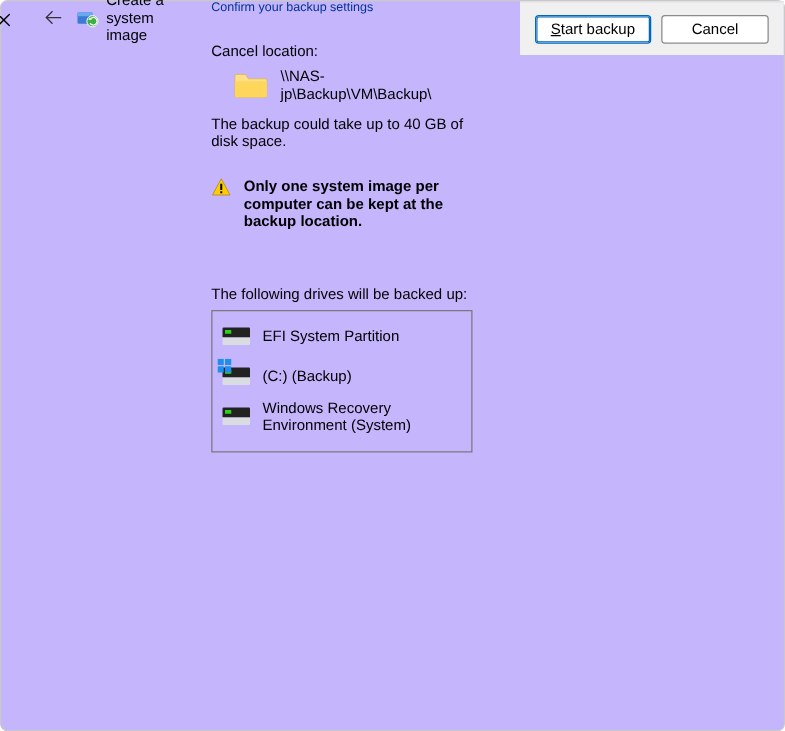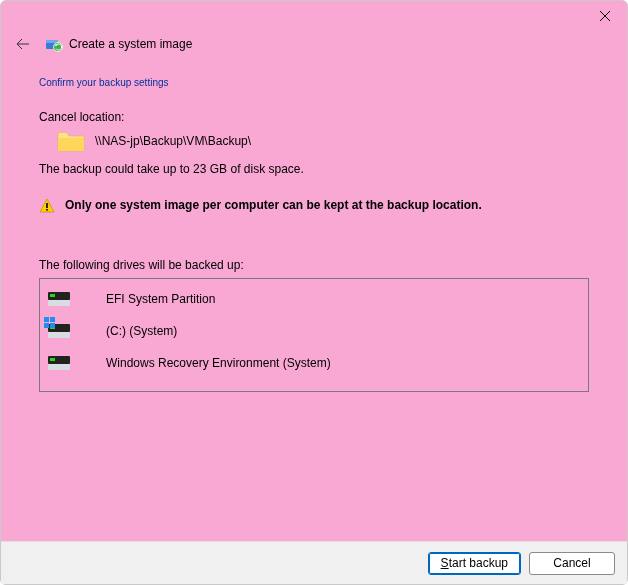--- a/index.html
+++ b/index.html
@@ -13,23 +13,24 @@
     background: #fff;
     overflow: hidden;
   }
   .window {
     position: relative;
     width: 628px;
     height: 585px;
     box-sizing: border-box;
     border: 1px solid #c9c9c9;
     border-radius: 6px;
-    background: #f9a8d4;
-    display: flex;
-    flex-direction: column;
+    background: #c4b5fd;
+    display: flex;
+    flex-direction: row;
+    padding-left: 24px;
   }
   
   .titlebar {
     height: 30px;
     position: relative;
   }
   .close-btn {
     position: absolute;
     top: 0;
     right: 0;
@@ -130,21 +131,20 @@
     border: 1px solid #7a7a7a;
     padding: 4px 0;
     height: 104px;
     overflow: hidden;
   }
   .drive-row {
     display: flex;
     align-items: center;
     height: 32px;
     padding: 0 8px;
-    gap: 26px;
   }
   .drive-icon {
     width: 22px;
     height: 16px;
     position: relative;
     flex: 0 0 auto;
   }
   .drive-icon .bar {
     position: absolute;
     left: 0; right: 0;
@@ -249,21 +249,21 @@
     <div class="label">Cancel location:</div>
 
     <div class="location-row">
       <svg class="folder-icon" viewBox="0 0 28 22">
         <path d="M1 4 L1 20 Q1 21 2 21 L26 21 Q27 21 27 20 L27 7 Q27 6 26 6 L12 6 L10 3 Q9.6 2.4 9 2.4 L2 2.4 Q1 2.4 1 4 Z" fill="#ffe08a" stroke="#d9b64a" stroke-width="0.6"></path>
         <path d="M1 8 L27 8 L27 20 Q27 21 26 21 L2 21 Q1 21 1 20 Z" fill="#ffd65c"></path>
       </svg>
       <div class="location-path">\\NAS-jp\Backup\VM\Backup\</div>
     </div>
 
-    <div class="size-text">The backup could take up to 23 GB of disk space.</div>
+    <div class="size-text">The backup could take up to 40 GB of disk space.</div>
 
     <div class="warning-row">
       <svg class="warning-icon" viewBox="0 0 16 16">
         <path d="M8 1 L15 14 L1 14 Z" fill="#ffcc00" stroke="#b38600" stroke-width="0.6"></path>
         <rect x="7.2" y="5" width="1.6" height="5" fill="#000"></rect>
         <rect x="7.2" y="11" width="1.6" height="1.6" fill="#000"></rect>
       </svg>
       <div class="warning-text">Only one system image per computer can be kept at the backup location.</div>
     </div>
 
@@ -285,21 +285,21 @@
           <div class="bar"></div>
             <div class="led"></div>
             <div class="base"></div>
           <svg class="win-badge" viewBox="0 0 12 12">
             <rect x="0" y="0" width="5" height="5" fill="#1f8ef1"></rect>
             <rect x="6" y="0" width="5" height="5" fill="#1f8ef1"></rect>
             <rect x="0" y="6" width="5" height="5" fill="#1f8ef1"></rect>
             <rect x="6" y="6" width="5" height="5" fill="#1f8ef1"></rect>
           </svg>
         </div>
-        <div class="drive-name">(C:) (System)</div>
+        <div class="drive-name">(C:) (Backup)</div>
       </div>
 
       <div class="drive-row">
         <div class="drive-icon">
           <div class="bar"></div>
             <div class="led"></div>
             <div class="base"></div>
         </div>
         <div class="drive-name">Windows Recovery Environment (System)</div>
       </div>

